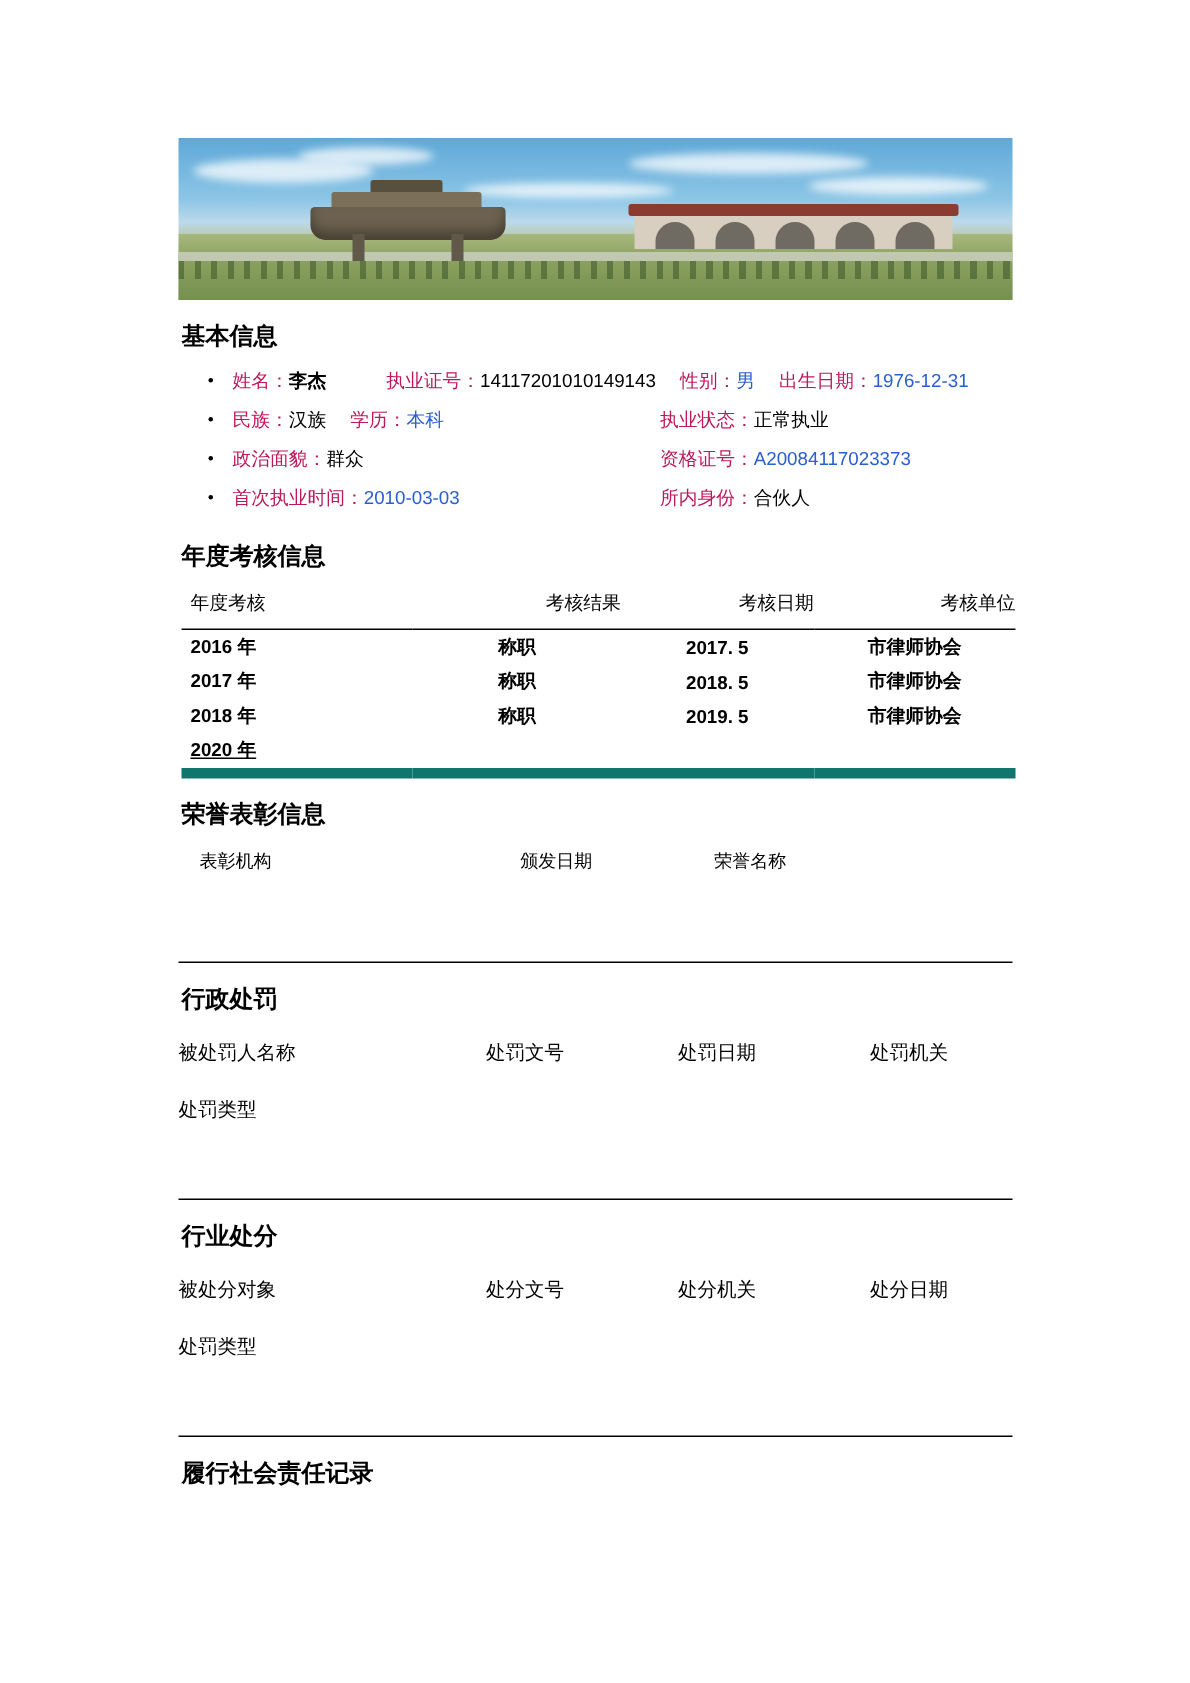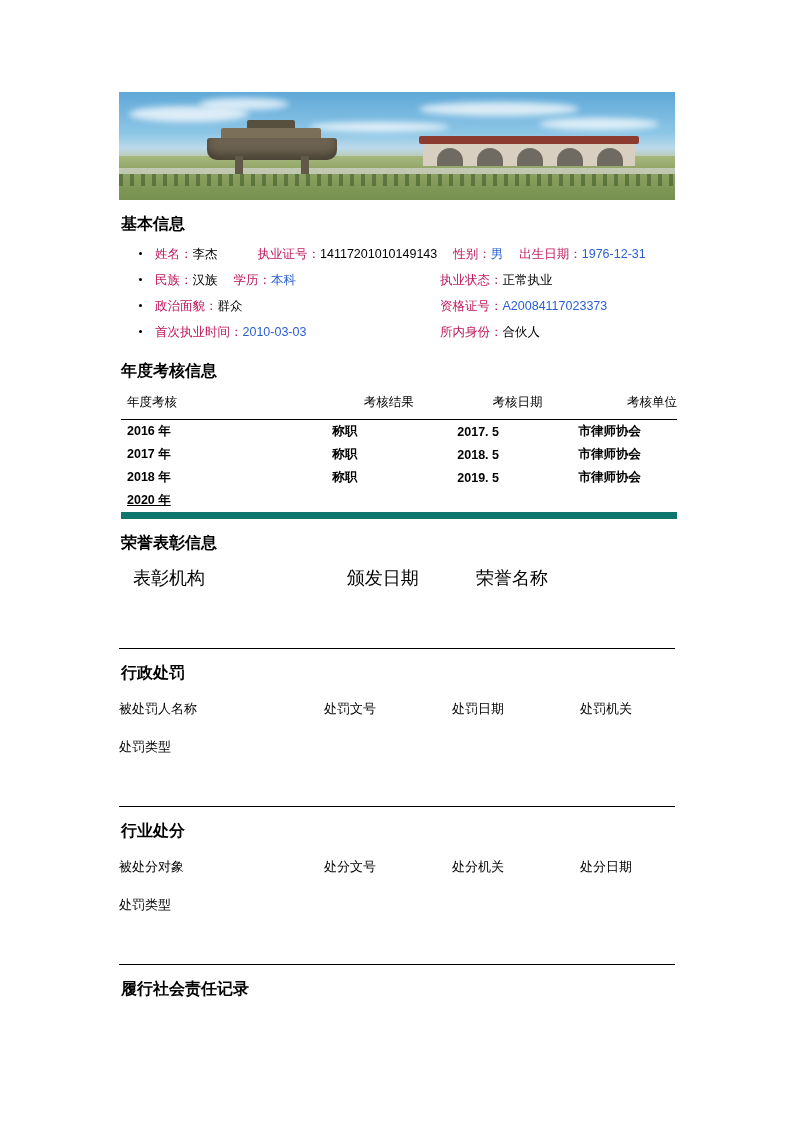--- a/index.html
+++ b/index.html
@@ -170,21 +170,21 @@
     background: #000;
     border-radius: 50%;
   }
   .info-list .row {
     display: flex;
     align-items: baseline;
   }
   .lbl { color: #be185d; }
   .val { color: #000; }
   .blue { color: #2a5fd0; }
-  .bold { font-weight: normal; }
+  .bold { font-weight: bold; }
   .gap-sm { display: inline-block; width: 16px; }
   .gap-md { display: inline-block; width: 40px; }
   .seg { white-space: nowrap; }
   .flexfill { flex: 1; }
 
   
   .review-wrap { padding-left: 2px; }
   table.review {
     width: 556px;
     border-collapse: collapse;
@@ -212,21 +212,21 @@
     width: 150px;
   }
   table.review th.c2, table.review td.c2 { width: 140px; }
   table.review th.c3, table.review td.c3 { width: 130px; }
   table.review th.c4, table.review td.c4 { width: 136px; }
 
   
   table.honor {
     width: 556px;
     border-collapse: collapse;
-    font-size: 18px;
+    font-size: 12px;
     margin-top: 4px;
   }
   table.honor th {
     font-weight: normal;
     padding: 6px 0;
     text-align: left;
   }
   table.honor th.h1 { padding-left: 14px; width: 215px; }
   table.honor th.h2 { width: 130px; }
   table.honor th.h3 { width: 200px; }

